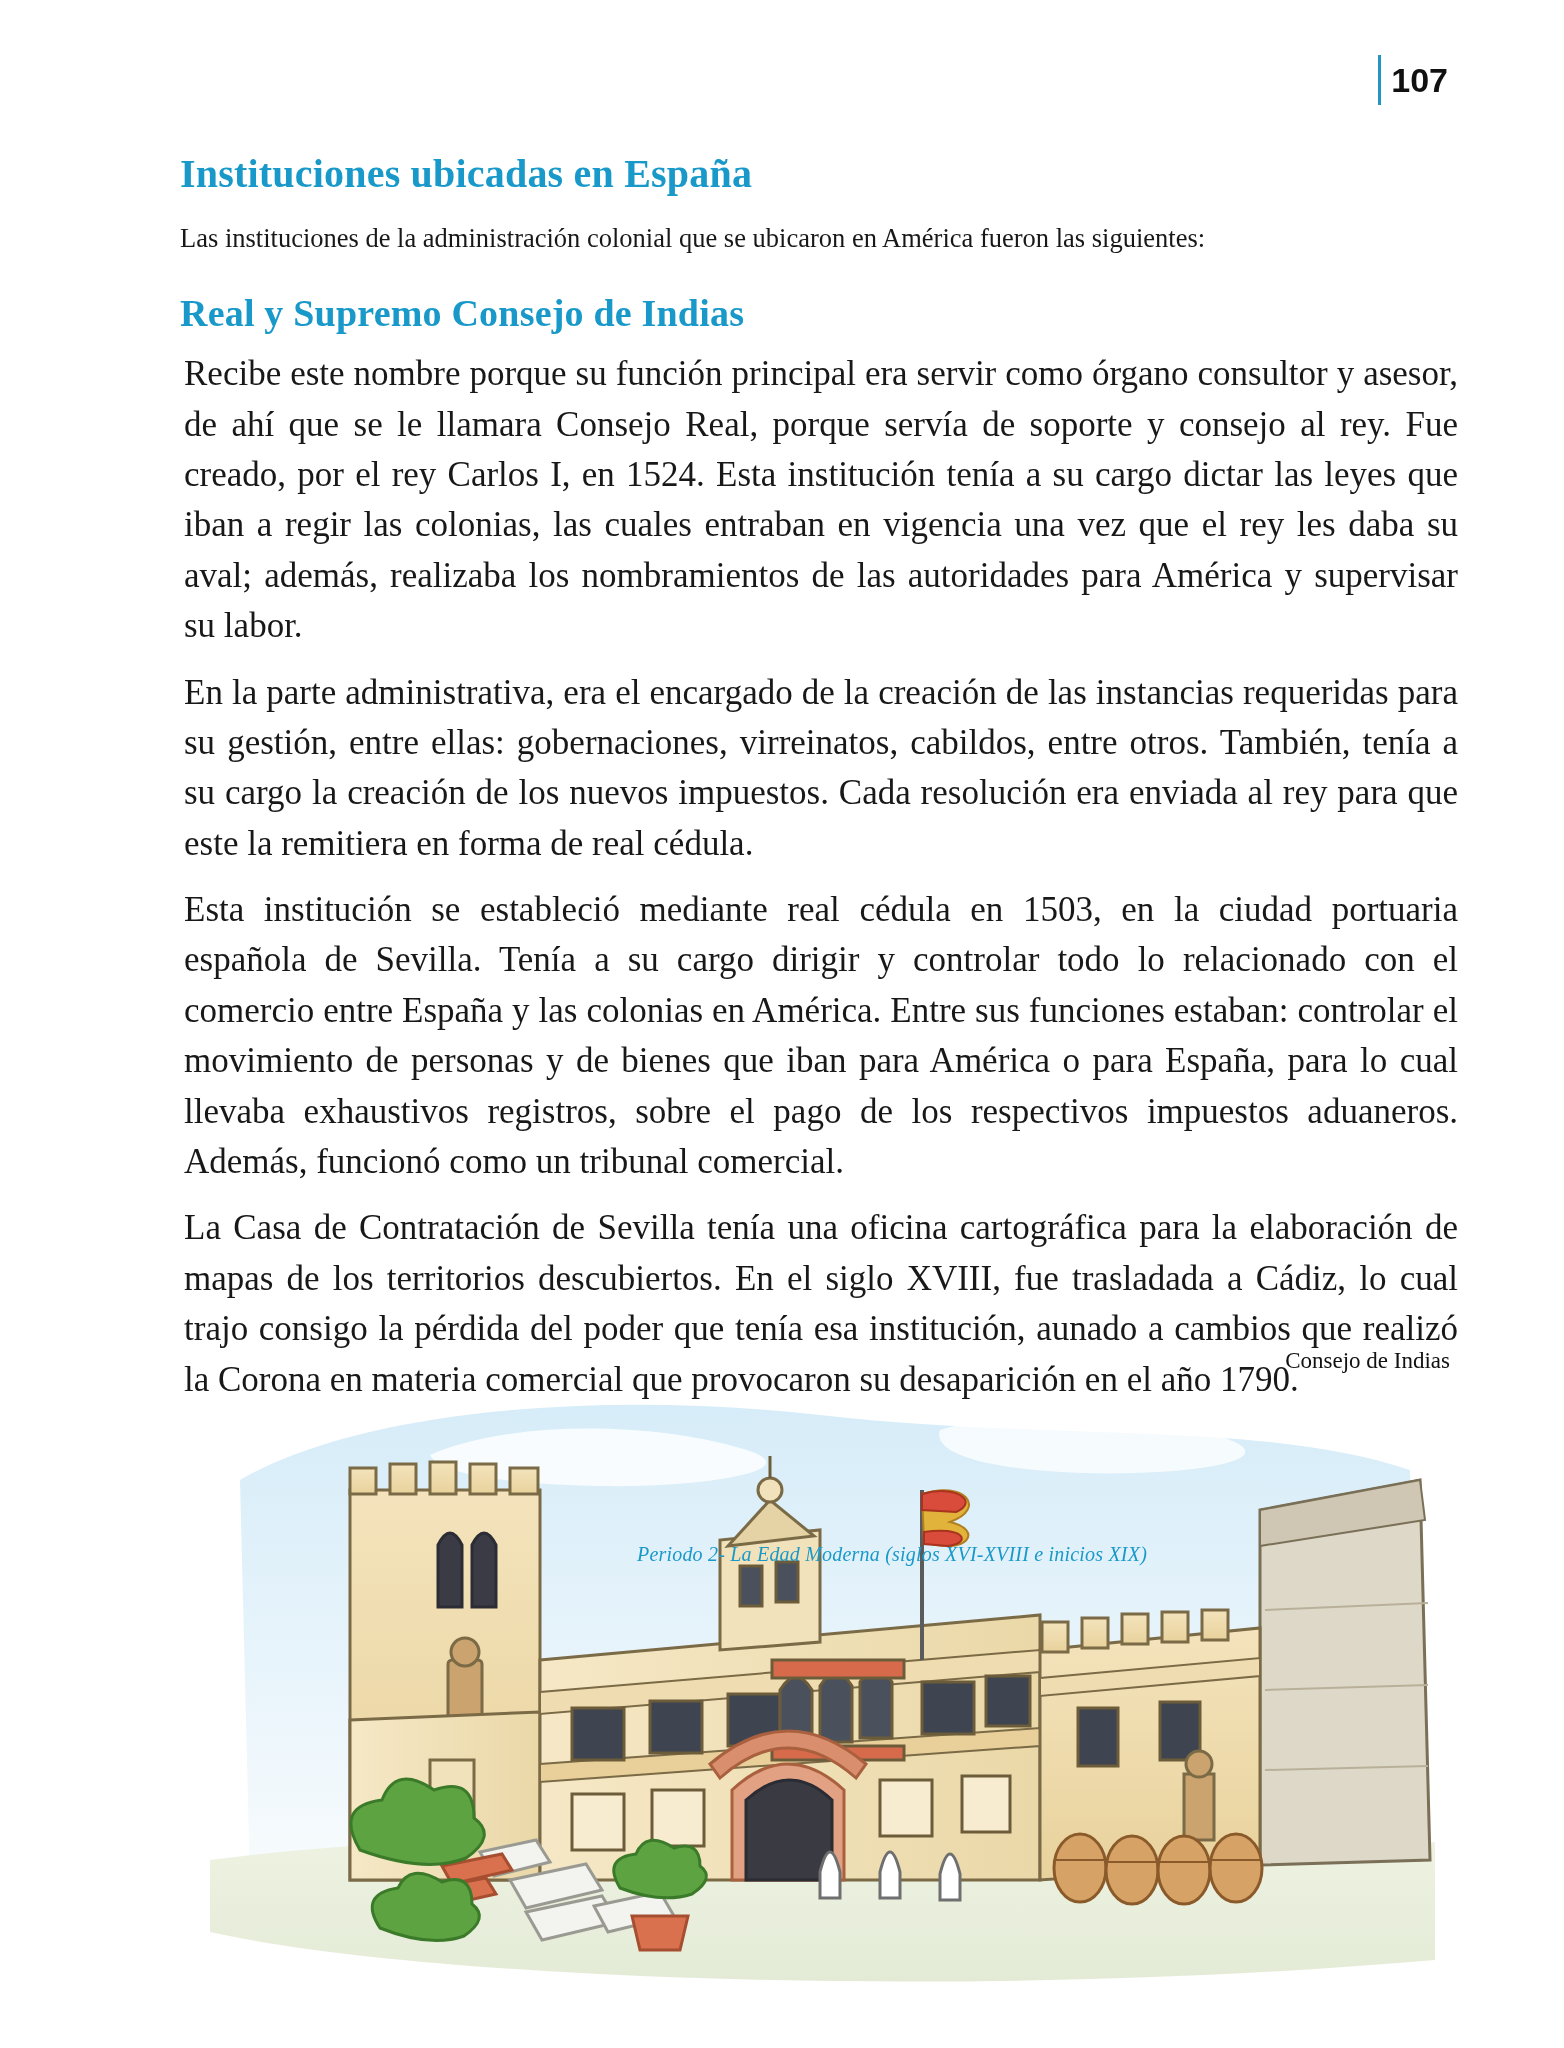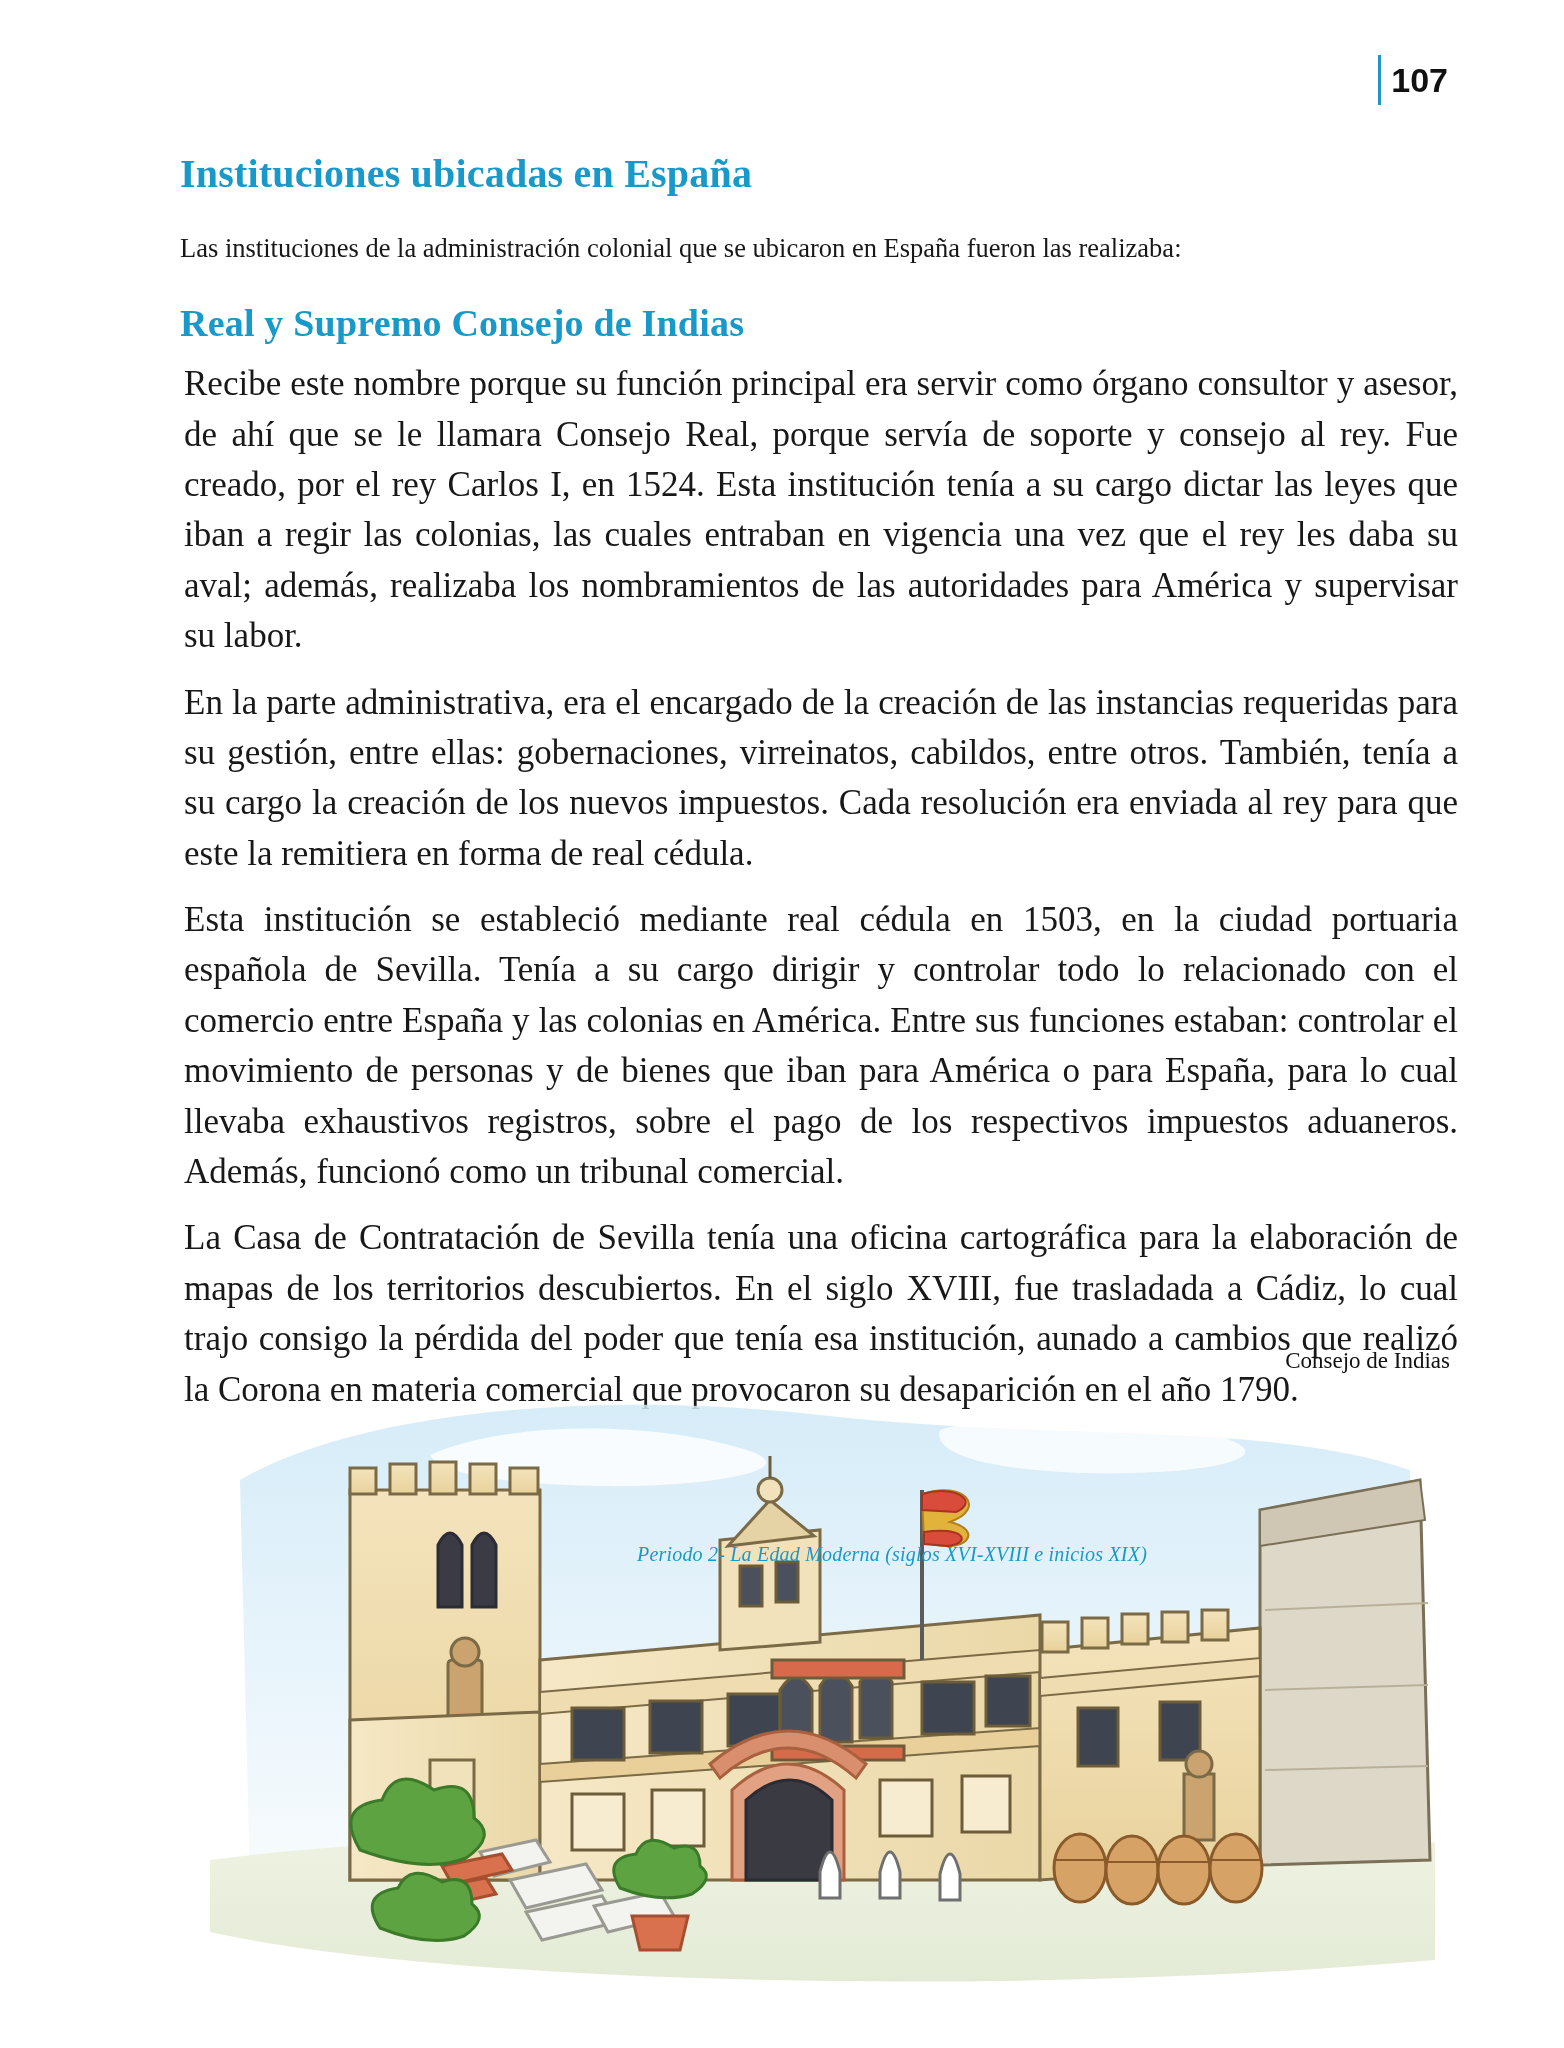--- a/index.html
+++ b/index.html
@@ -51,21 +51,21 @@
     left: 180px;
     top: 150px;
     width: 1278px;
   }
 
   h1.section-title {
     font-family: "Liberation Serif", serif;
     font-weight: bold;
     font-size: 40px;
     color: #1999c9;
-    margin: 0 0 32px 0;
+    margin: 0 0 22px 0;
     letter-spacing: 0.2px;
   }
   h2.sub-title {
     font-family: "Liberation Serif", serif;
     font-weight: bold;
     font-size: 38px;
     color: #1999c9;
     margin: 34px 0 14px 0;
     letter-spacing: 0.2px;
   }
@@ -131,21 +131,21 @@
 
   <div class="page-number-wrap">
     <div class="page-number-rule"></div>
     <div class="page-number">107</div>
   </div>
 
   <div class="content">
 
     <h1 class="section-title">Instituciones ubicadas en España</h1>
 
-    <p class="lead-text">Las instituciones de la administración colonial que se ubicaron en España fueron las realizaba:</p>
+    <p class="lead-text">Las instituciones de la administración colonial que se ubicaron en América fueron las siguientes:</p>
 
     <h2 class="sub-title">Real y Supremo Consejo de Indias</h2>
     <p class="body-text">Recibe este nombre porque su función principal era servir como órgano consultor y asesor, de ahí que se le llamara Consejo Real, porque servía de soporte y consejo al rey. Fue creado, por el rey Carlos I, en 1524. Esta institución tenía a su cargo dictar las leyes que iban a regir las colonias, las cuales entraban en vigencia una vez que el rey les daba su aval; además, realizaba los nombramientos de las autoridades para América y supervisar su labor.</p>
     <p class="body-text">En la parte administrativa, era el encargado de la creación de las instancias requeridas para su gestión, entre ellas: gobernaciones, virreinatos, cabildos, entre otros. También, tenía a su cargo la creación de los nuevos impuestos. Cada resolución era enviada al rey para que este la remitiera en forma de real cédula.</p>
 
     <p class="body-text">Esta institución se estableció mediante real cédula en 1503, en la ciudad portuaria española de Sevilla. Tenía a su cargo dirigir y controlar todo lo relacionado con el comercio entre España y las colonias en América. Entre sus funciones estaban: controlar el movimiento de personas y de bienes que iban para América o para España, para lo cual llevaba exhaustivos registros, sobre el pago de los respectivos impuestos aduaneros. Además, funcionó como un tribunal comercial.</p>
     <p class="body-text">La Casa de Contratación de Sevilla tenía una oficina cartográfica para la elaboración de mapas de los territorios descubiertos. En el siglo XVIII, fue trasladada a Cádiz, lo cual trajo consigo la pérdida del poder que tenía esa institución, aunado a cambios que realizó la Corona en materia comercial que provocaron su desaparición en el año 1790.</p>
 
   </div>
 

